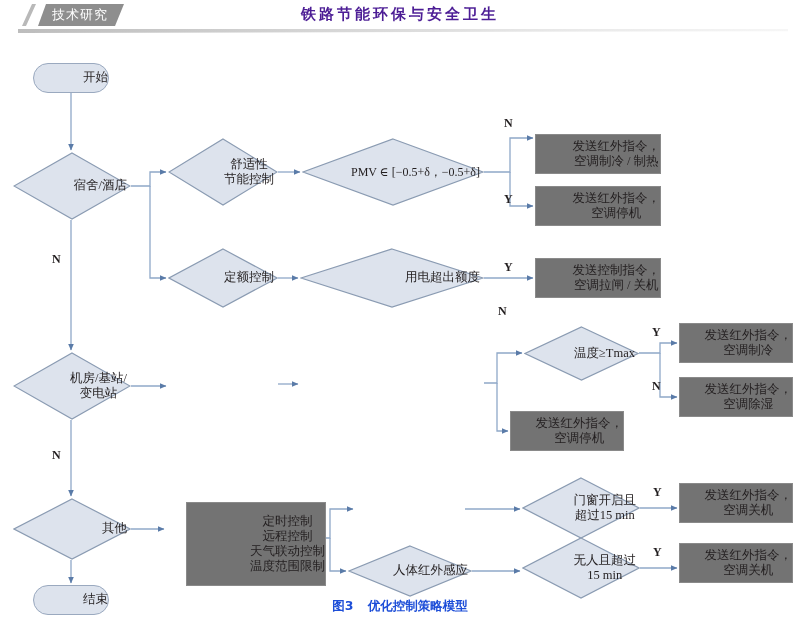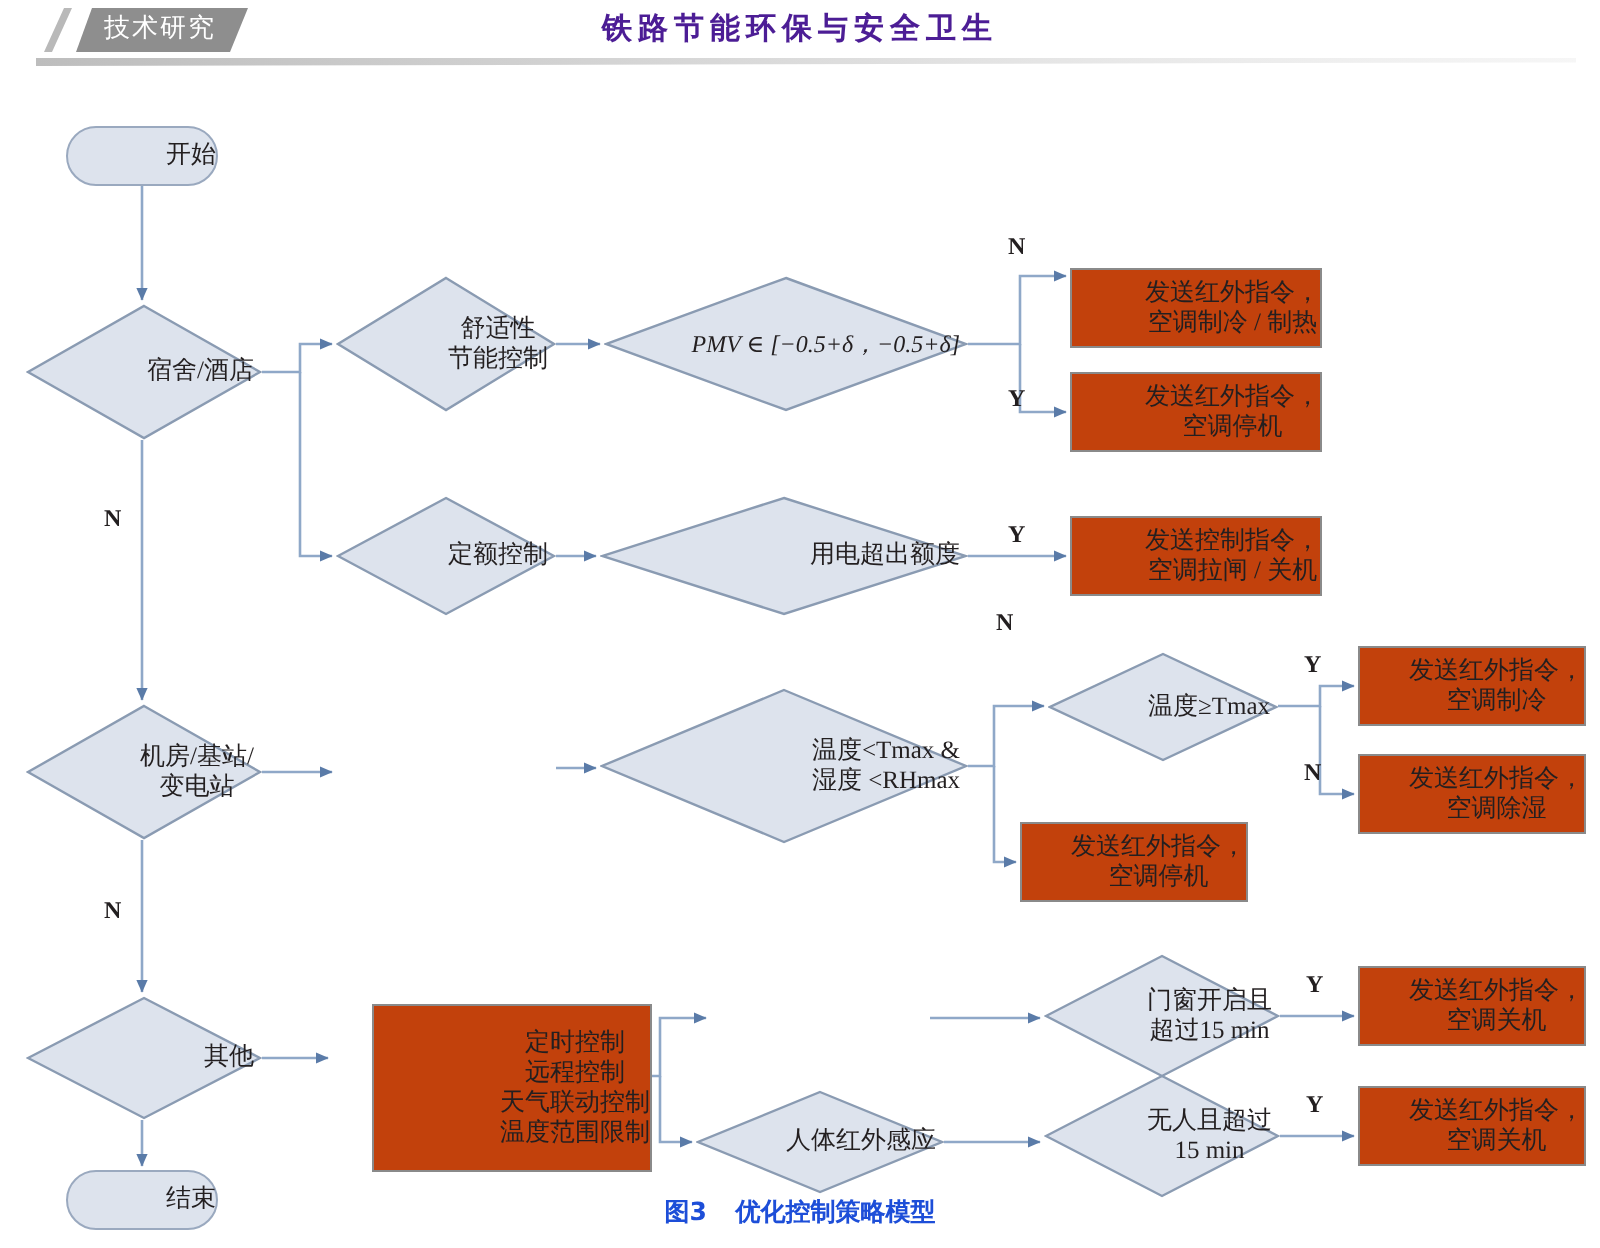--- a/index.html
+++ b/index.html
@@ -87,21 +87,21 @@
     font-size: 12.5px;
     line-height: 1.22;
     color: #231f20;
   }
   .node-term {
     background: #dde3ed;
     border: 1px solid #9aa9bf;
     border-radius: 999px;
   }
   .node-rect {
-    background: #c2410c;
+    background: #737373;
     border: 1px solid #8a8a8a;
   }
   .node-diamond { background: transparent; border: none; }
   .node-diamond .dia-shape {
     position: absolute;
     left: 0; top: 0; right: 0; bottom: 0;
   }
   .node-diamond .dia-label {
     position: relative;
     z-index: 2;
@@ -216,21 +216,21 @@
       <svg class="dia-shape" viewBox="0 0 110 68" preserveAspectRatio="none">
         <polygon points="55,1 109,34 55,67 1,34" fill="#dde3ed" stroke="#8a9bb2" stroke-width="1.2"></polygon>
       </svg>
       <span class="dia-label multiline">舒适性<br>节能控制</span>
     </div>
 
     <div class="node node-diamond" style="left:302px; top:98px; width:182px; height:68px;">
       <svg class="dia-shape" viewBox="0 0 182 68" preserveAspectRatio="none">
         <polygon points="91,1 181,34 91,67 1,34" fill="#dde3ed" stroke="#8a9bb2" stroke-width="1.2"></polygon>
       </svg>
-      <span class="dia-label" style="font-size:12px;font-style:italic;">PMV ∈ [−0.5+δ，−0.5+δ]</span>
+      <span class="dia-label" style="font-size:12px;">PMV ∈ [−0.5+δ，−0.5+δ]</span>
     </div>
 
     <div class="node node-rect" style="left:535px; top:94px; width:126px; height:40px;">
       <span class="multiline">发送红外指令，<br>空调制冷 / 制热</span>
     </div>
 
     <div class="node node-rect" style="left:535px; top:146px; width:126px; height:40px;">
       <span class="multiline">发送红外指令，<br>空调停机</span>
     </div>
 
@@ -253,26 +253,20 @@
         <polygon points="59,1 117,34 59,67 1,34" fill="#dde3ed" stroke="#8a9bb2" stroke-width="1.2"></polygon>
       </svg>
       <span class="dia-label multiline">机房/基站/<br>变电站</span>
     </div>
 
     <div class="node node-rect" style="left:535px; top:218px; width:126px; height:40px;">
       <span class="multiline">发送控制指令，<br>空调拉闸 / 关机</span>
     </div>
 
 
-    <div class="node node-diamond" style="left:300px; top:304px; width:184px; height:78px;">
-      <svg class="dia-shape" viewBox="0 0 184 78" preserveAspectRatio="none">
-        <polygon points="92,1 183,39 92,77 1,39" fill="#dde3ed" stroke="#8a9bb2" stroke-width="1.2"></polygon>
-      </svg>
-      <span class="dia-label multiline" style="text-align:left;">温度&lt;Tmax &amp;<br>湿度 &lt;RHmax</span>
-    </div>
 
     <div class="node node-diamond" style="left:524px; top:286px; width:115px; height:55px;">
       <svg class="dia-shape" viewBox="0 0 115 55" preserveAspectRatio="none">
         <polygon points="57.5,1 114,27.5 57.5,54 1,27.5" fill="#dde3ed" stroke="#8a9bb2" stroke-width="1.2"></polygon>
       </svg>
       <span class="dia-label">温度≥Tmax</span>
     </div>
 
     <div class="node node-rect" style="left:679px; top:283px; width:114px; height:40px;">
       <span class="multiline">发送红外指令，<br>空调制冷</span>

